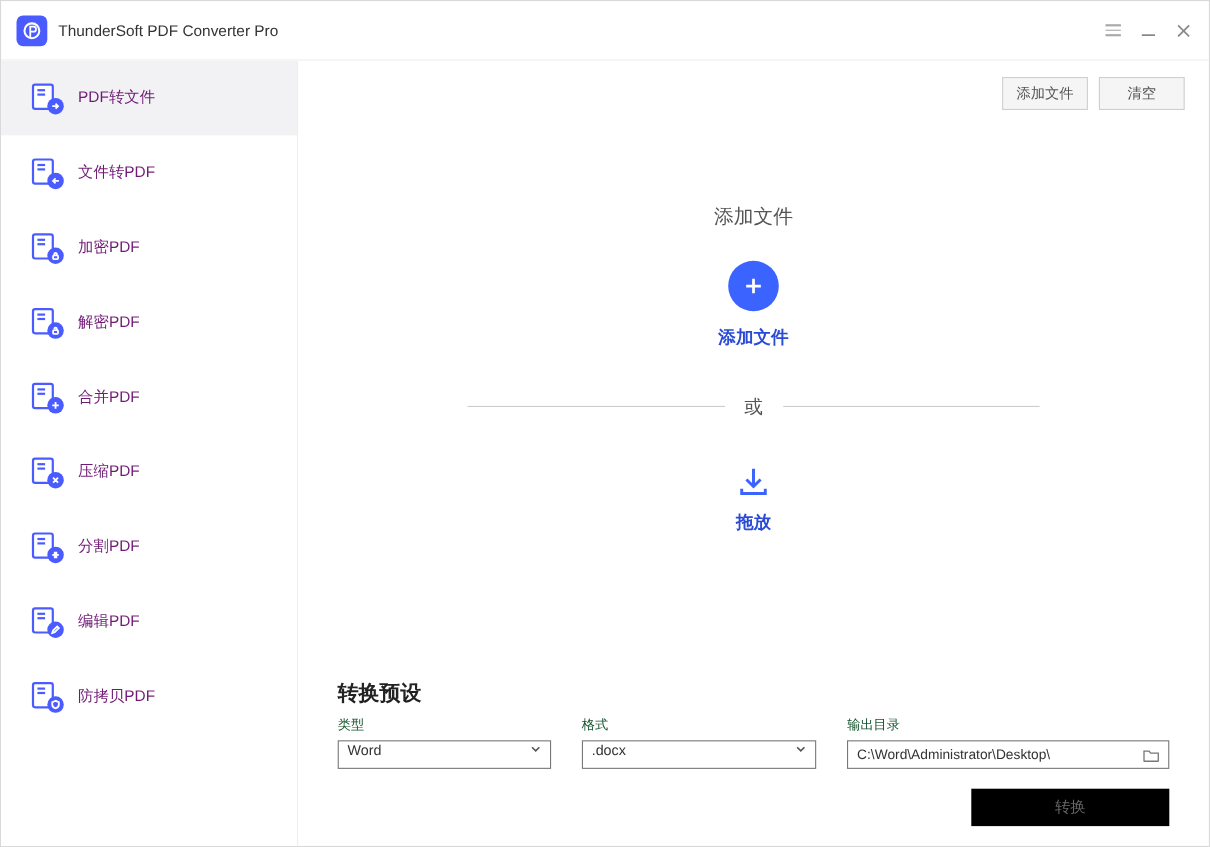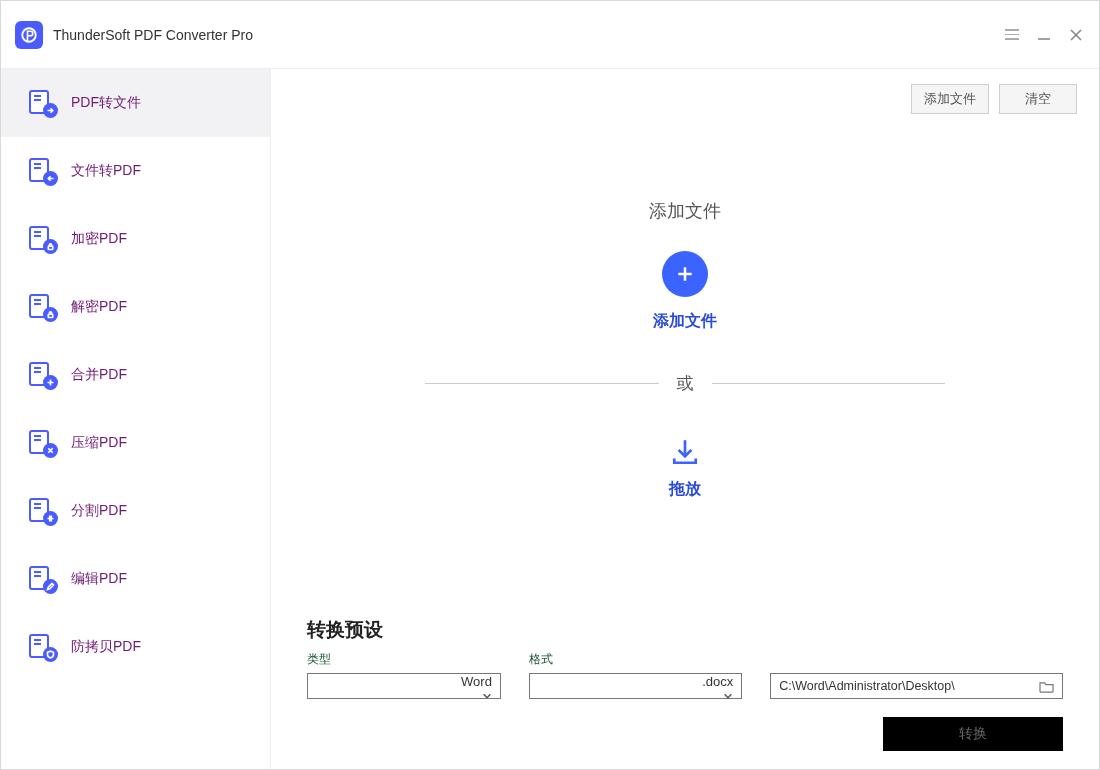--- a/index.html
+++ b/index.html
@@ -13,21 +13,21 @@
     width: 1100px;
     height: 770px;
     border: 1px solid #d9d9d9;
     display: flex;
     flex-direction: column;
     position: relative;
     background: #fff;
   }
   
   .titlebar {
-    height: 68px;
+    height: 54px;
     display: flex;
     align-items: center;
     padding: 12px 14px;
     border-bottom: 1px solid #eee;
   }
   .app-logo {
     width: 28px; height: 28px;
     background: #4a5cff;
     border-radius: 6px;
     display: flex; align-items: center; justify-content: center;
@@ -202,27 +202,26 @@
     gap: 28px;
     align-items: flex-end;
   }
   .field { display:flex; flex-direction:column; gap:5px; }
   .field-label { font-size:12px; color:#14532d; }
   .select {
     height: 26px;
     border: 1px solid #777;
     background: #fff;
     display: flex;
-    align-items: flex-end;
+    align-items: flex-start;
     padding: 0 8px;
     font-size: 13px;
     color: #333;
     cursor: pointer;
     position: relative;
-    flex-direction: column;
   }
   .select .caret {
     margin-left: auto;
   }
   .select .caret svg { width:10px; height:10px; stroke:#555; fill:none; stroke-width:1.8;}
   .f-type { width: 200px; }
   .f-format { width: 220px; }
   .f-out { width: 302px; }
   .out-box {
     height: 26px;
@@ -451,20 +450,21 @@
           <div class="field f-format">
             <div class="field-label">格式</div>
             <div class="select">
               <span>.docx</span>
               <span class="caret"><svg viewBox="0 0 12 12">
                     <polyline points="2,4 6,8 10,4"></polyline>
                   </svg></span>
             </div>
           </div>
           <div class="field f-out">
+            <div class="field-label">输出目录</div>
             <div class="out-box">
               <span class="path">C:\Word\Administrator\Desktop\</span>
               <span class="folder-btn">
                 <svg viewBox="0 0 16 14">
                     <path d="M1 3h5l1.5 2H15v7.5a.5.5 0 0 1-.5.5h-13a.5.5 0 0 1-.5-.5V3z"></path>
                   </svg>
               </span>
             </div>
           </div>
         </div>

